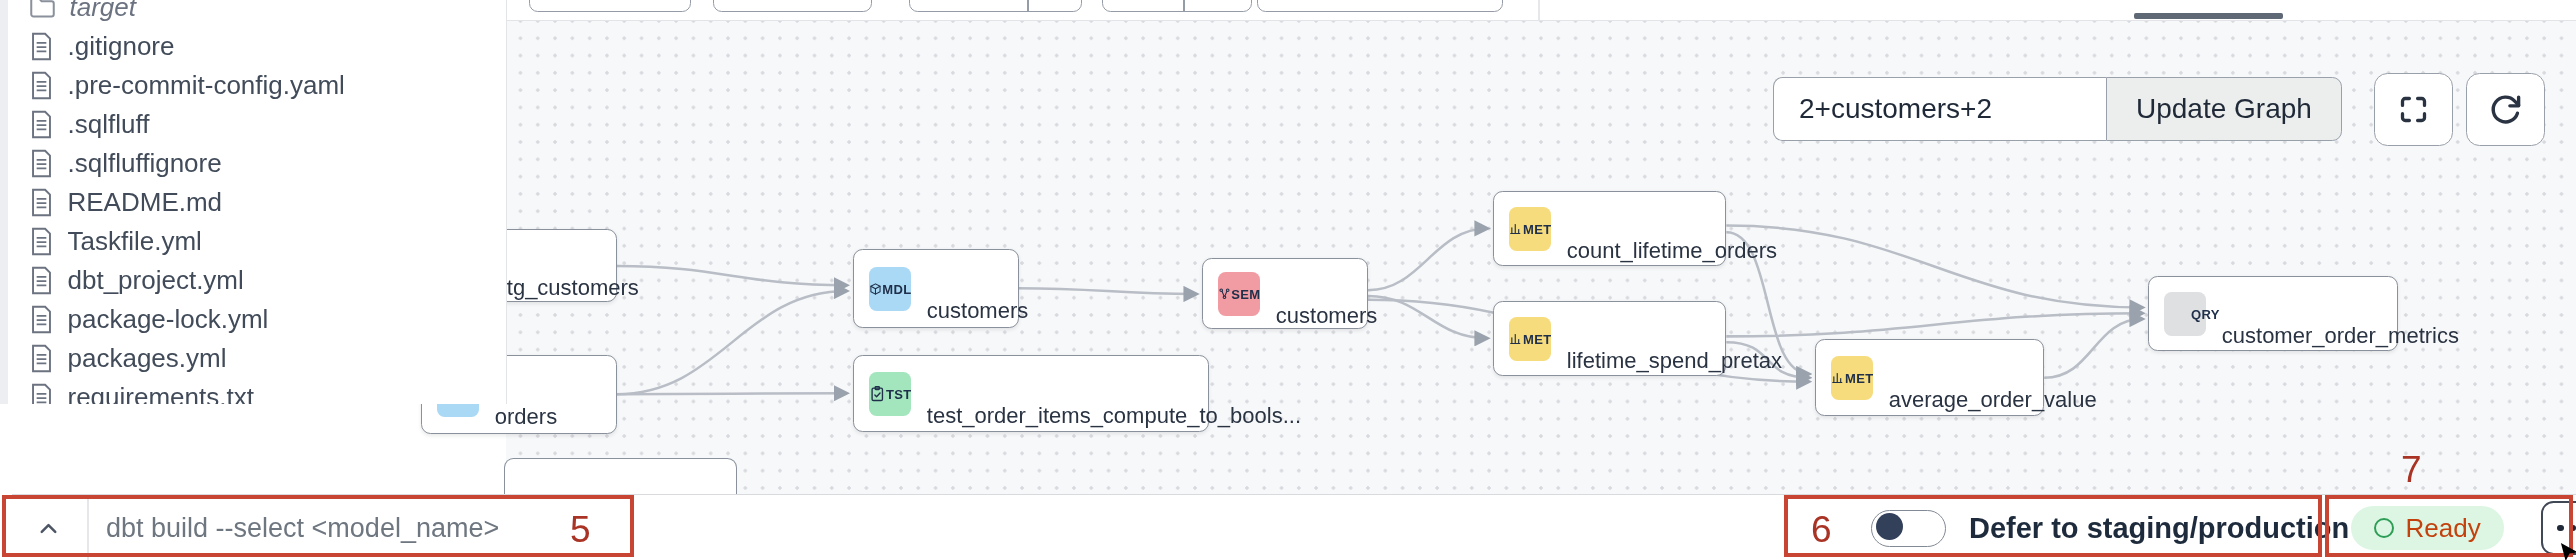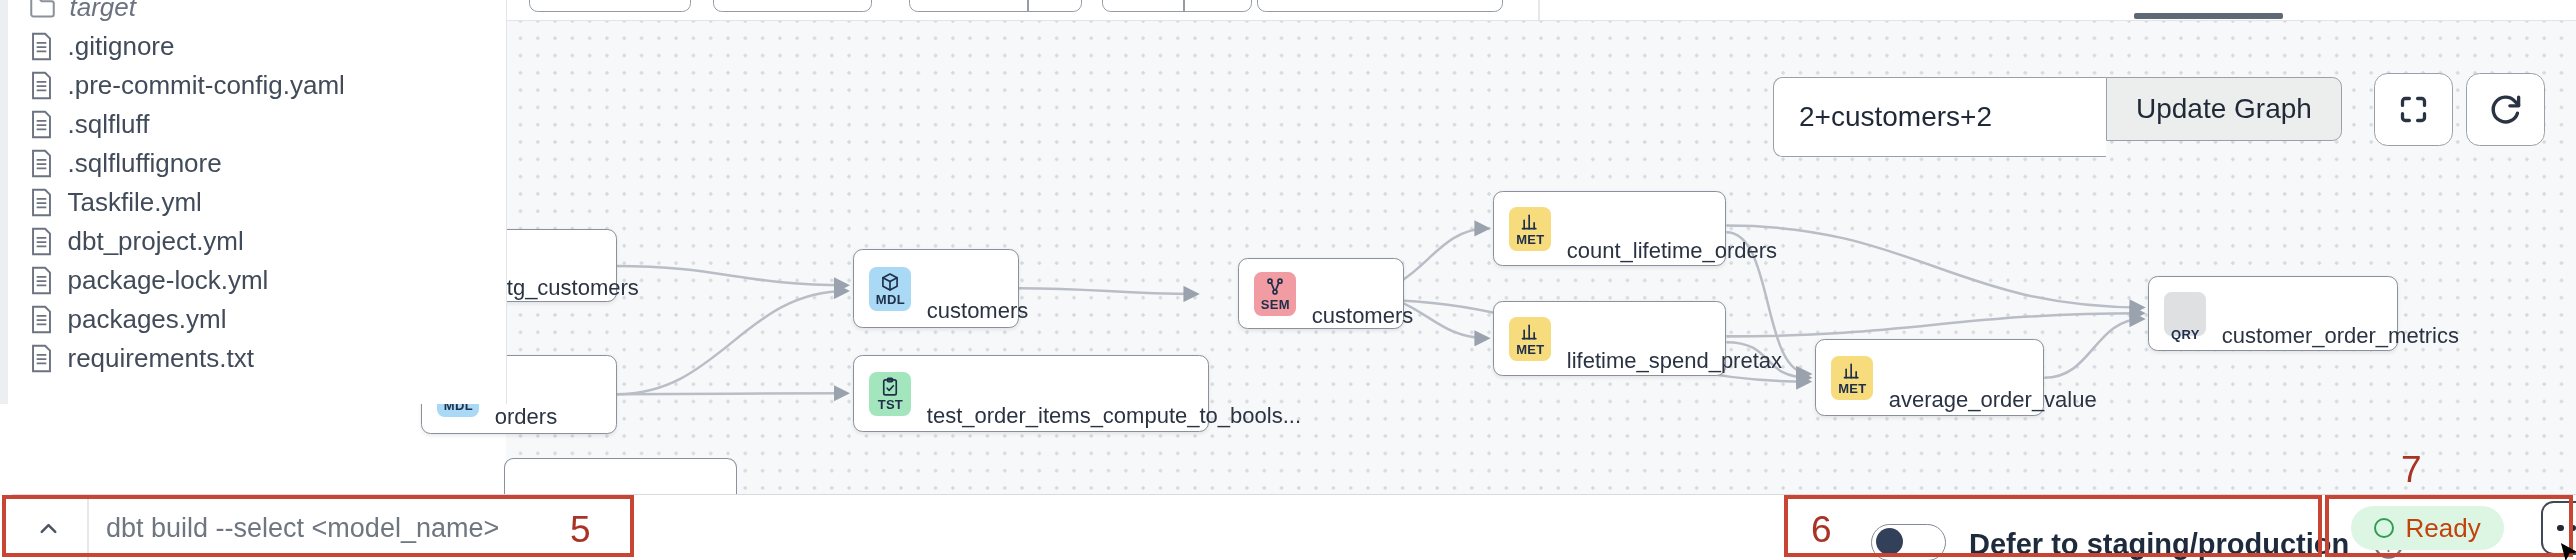--- a/index.html
+++ b/index.html
@@ -20,34 +20,34 @@
           background-image:radial-gradient(#d7d9de 1.5px,transparent 1.6px);
           background-size:17.3px 17.3px;background-position:5.8px 9.6px;z-index:1;}
   #edges-svg{position:absolute;left:0;top:0;width:2576px;height:561px;z-index:2;pointer-events:none;}
   .edge{fill:none;stroke:#b8bdc6;stroke-width:2.6px;}
 
   
   .node{position:absolute;background:#fff;border:1.9px solid #8a919c;border-radius:9.6px;
         box-sizing:border-box;display:flex;align-items:center;gap:15.4px;padding:0 15.4px;
         box-shadow:0 1.9px 3.9px rgba(40,50,60,.10);z-index:3;}
   .node-label{font-size:22px;color:#2a3342;white-space:nowrap;margin-top:44px;}
-  .badge{width:42px;height:44px;border-radius:7.7px;display:flex;flex-direction:column;
+  .badge{width:42px;height:44px;border-radius:7.7px;display:flex;flex-direction:row;
          align-items:center;justify-content:center;flex:0 0 auto;}
   .badge svg{display:block;}
   .badge .bt{font-size:13px;font-weight:bold;color:#20304a;line-height:1;margin-top:1px;
              letter-spacing:0.3px;}
   .badge-mdl{background:#a9d9f5;} .badge-tst{background:#a3e6bd;}
   .badge-sem{background:#f19ca3;} .badge-met{background:#f6dc7d;}
   .badge-qry{background:#dfe0e2;gap:40px;}
   #partial-node{position:absolute;left:504px;top:458px;width:231px;height:39px;background:#fff;
         border:1.9px solid #8a919c;border-bottom:none;border-radius:9.6px 9.6px 0 0;z-index:3;}
 
   
   #graph-controls{position:absolute;left:1773px;top:77px;display:flex;z-index:6;}
-  #model-selector{width:333px;height:80px;box-sizing:border-box;border:1.9px solid #9aa0aa;
+  #model-selector{width:333px;height:64px;box-sizing:border-box;border:1.9px solid #9aa0aa;
         border-right:none;border-radius:9.6px 0 0 9.6px;background:#fff;padding:0 25px;
         font-size:28px;color:#1f2937;font-family:"Liberation Sans",sans-serif;outline:none;}
   #update-graph-btn{height:64px;box-sizing:border-box;border:1.9px solid #9aa0aa;
         border-radius:0 9.6px 9.6px 0;background:#eceded;color:#1f2937;font-size:28px;
         padding:0 29px;font-family:"Liberation Sans",sans-serif;cursor:pointer;}
   .icon-btn{position:absolute;top:73px;width:79px;height:73px;background:#fff;
         border:1.9px solid #9aa0aa;border-radius:13.5px;box-sizing:border-box;display:flex;
         align-items:center;justify-content:center;z-index:6;cursor:pointer;}
   #fullscreen-btn{left:2374px;} #refresh-btn{left:2466px;}
 
@@ -63,21 +63,21 @@
   
   #bottom-bar{position:absolute;left:12px;bottom:0;width:100%;height:66px;background:#fff;
               border-top:1px solid #d8dade;z-index:12;}
   #caret-btn{position:absolute;left:9.6px;top:13.5px;width:54px;height:39px;display:flex;
              align-items:center;justify-content:center;cursor:pointer;}
   #cmd-sep{position:absolute;left:75px;top:0;bottom:0;width:1.9px;background:#e5e7eb;}
   #command-input{position:absolute;left:92px;top:9.6px;width:501px;height:46px;border:none;
         outline:none;font-size:27px;font-family:"Liberation Sans",sans-serif;color:#1f2937;background:transparent;}
   #command-input::placeholder{color:#6e7680;opacity:1;}
 
-  #defer-group{position:absolute;left:1859px;top:0;height:66px;display:flex;align-items:flex-end;
+  #defer-group{position:absolute;left:1859px;top:0;height:66px;display:flex;align-items:center;
                gap:23px;z-index:13;}
   #defer-toggle{width:75px;height:37px;border:1.9px solid #828a96;border-radius:19px;background:#fff;
                 position:relative;box-sizing:border-box;cursor:pointer;flex:0 0 auto;}
   #defer-knob{position:absolute;left:3.9px;top:2.9px;width:27px;height:27px;border-radius:50%;
               background:#33405a;}
   #defer-label{font-size:29px;font-weight:bold;color:#1e2b3c;white-space:nowrap;}
   #status-group{position:absolute;left:2339px;top:0;height:66px;display:flex;align-items:center;
                 gap:37px;z-index:13;}
   #ready-badge{height:44px;padding:0 23px;border-radius:22px;background:#ddf6e3;display:flex;
                align-items:center;gap:11.6px;}
@@ -162,21 +162,21 @@
         <span class="badge badge-tst">
           <svg width="20" height="20" viewBox="0 0 24 24" stroke="#20304a" stroke-width="2" fill="none" stroke-linecap="round" stroke-linejoin="round">
             <rect x="4.5" y="3.5" width="15" height="18" rx="2"></rect>
             <rect x="9" y="1.5" width="6" height="4" rx="1"></rect>
             <path d="M8.5 13.5 l2.5 2.5 L16 10.5"></path>
           </svg>
           <span class="bt">TST</span>
         </span>
         <span class="node-label">test_order_items_compute_to_bools...</span>
       </div>
-      <div class="node" style="left: 1238px; top: 258px; width: 166px; height: 71px;">
+      <div class="node" style="left: 1202px; top: 258px; width: 166px; height: 71px;">
         <span class="badge badge-sem">
           <svg width="20" height="20" viewBox="0 0 24 24" stroke="#20304a" stroke-width="2" fill="none" stroke-linecap="round" stroke-linejoin="round">
             <circle cx="6" cy="5" r="2.4"></circle>
             <circle cx="18" cy="5" r="2.4"></circle>
             <circle cx="12" cy="18" r="2.4"></circle>
             <path d="M7.5 7 L11 15.5 M16.5 7 L13 15.5"></path>
           </svg>
           <span class="bt">SEM</span>
         </span>
         <span class="node-label">customers</span>
@@ -297,20 +297,27 @@
             <path d="M3 1.5 h10 l4 4 v17 h-14 z"></path>
             <path d="M6 9 h8 M6 12.5 h8 M6 16 h8" stroke-width="1.4"></path>
           </svg>
           <span>.sqlfluffignore</span>
         </div>
         <div class="file-row">
           <svg width="25" height="29" viewBox="0 0 20 24" fill="#fff" stroke="#6b7280" stroke-width="1.6">
             <path d="M3 1.5 h10 l4 4 v17 h-14 z"></path>
             <path d="M6 9 h8 M6 12.5 h8 M6 16 h8" stroke-width="1.4"></path>
           </svg>
+          <span>README.md</span>
+        </div>
+        <div class="file-row">
+          <svg width="25" height="29" viewBox="0 0 20 24" fill="#fff" stroke="#6b7280" stroke-width="1.6">
+            <path d="M3 1.5 h10 l4 4 v17 h-14 z"></path>
+            <path d="M6 9 h8 M6 12.5 h8 M6 16 h8" stroke-width="1.4"></path>
+          </svg>
           <span>Taskfile.yml</span>
         </div>
         <div class="file-row">
           <svg width="25" height="29" viewBox="0 0 20 24" fill="#fff" stroke="#6b7280" stroke-width="1.6">
             <path d="M3 1.5 h10 l4 4 v17 h-14 z"></path>
             <path d="M6 9 h8 M6 12.5 h8 M6 16 h8" stroke-width="1.4"></path>
           </svg>
           <span>dbt_project.yml</span>
         </div>
         <div class="file-row">

